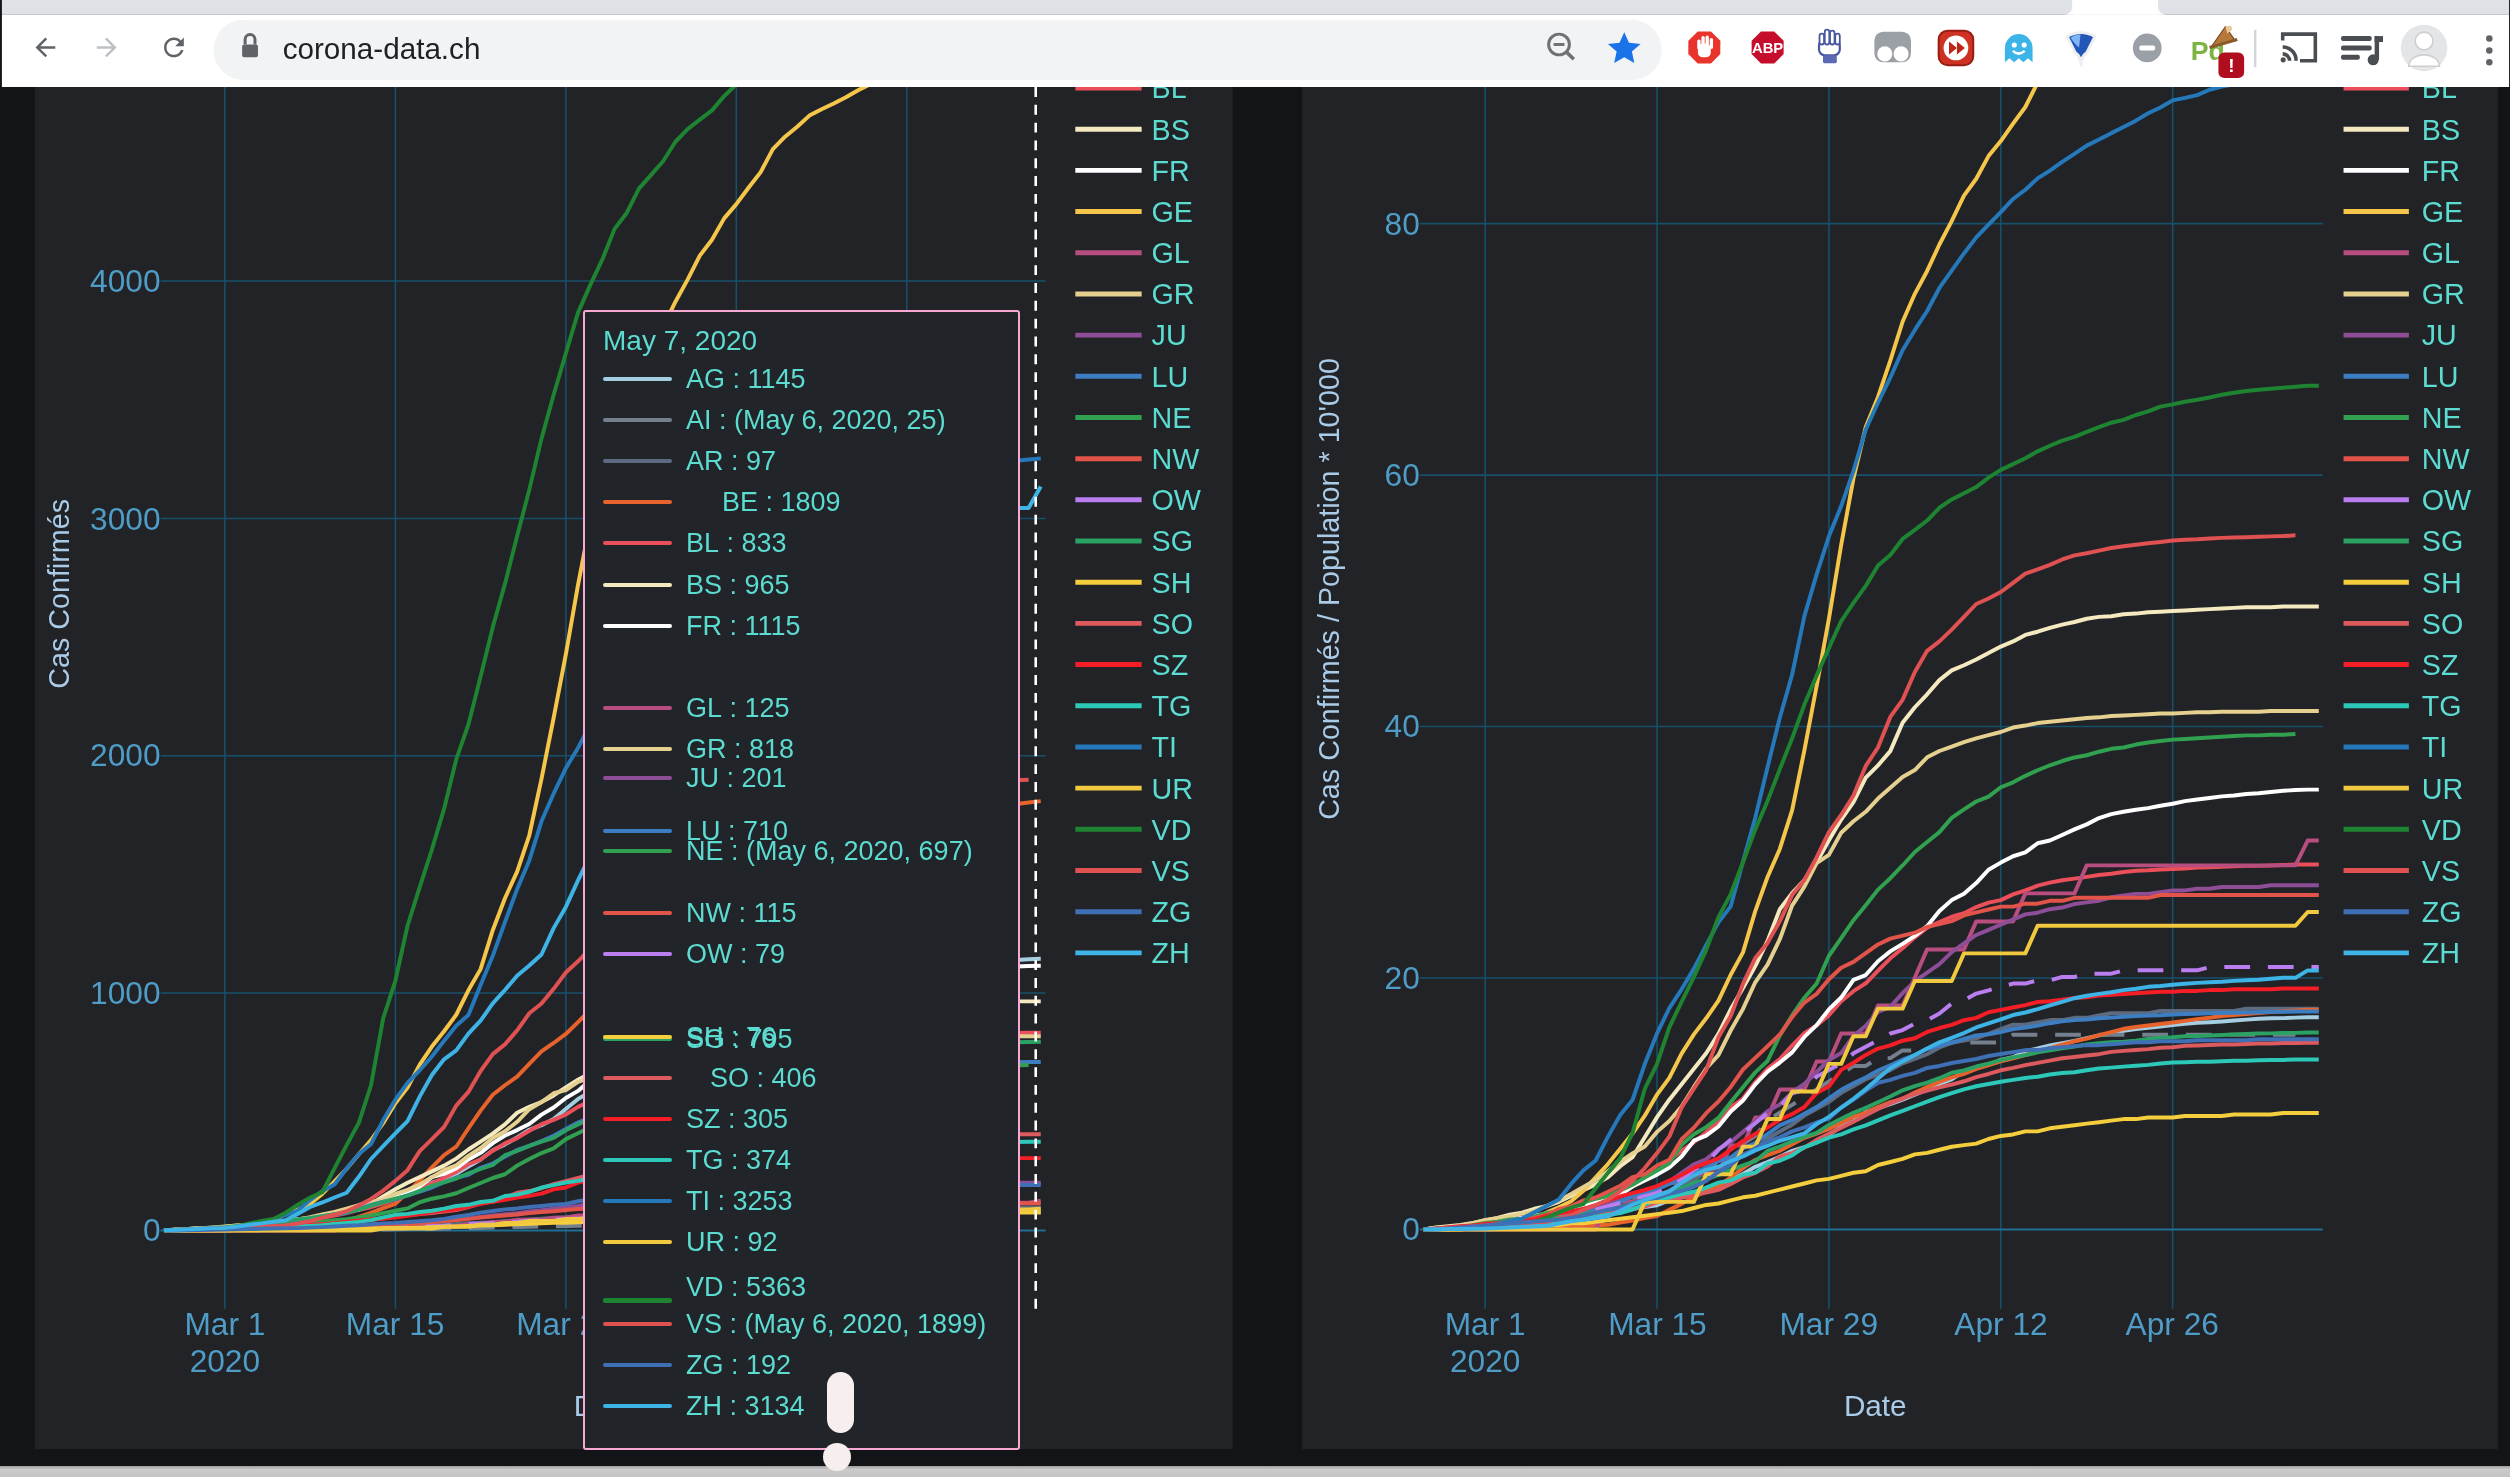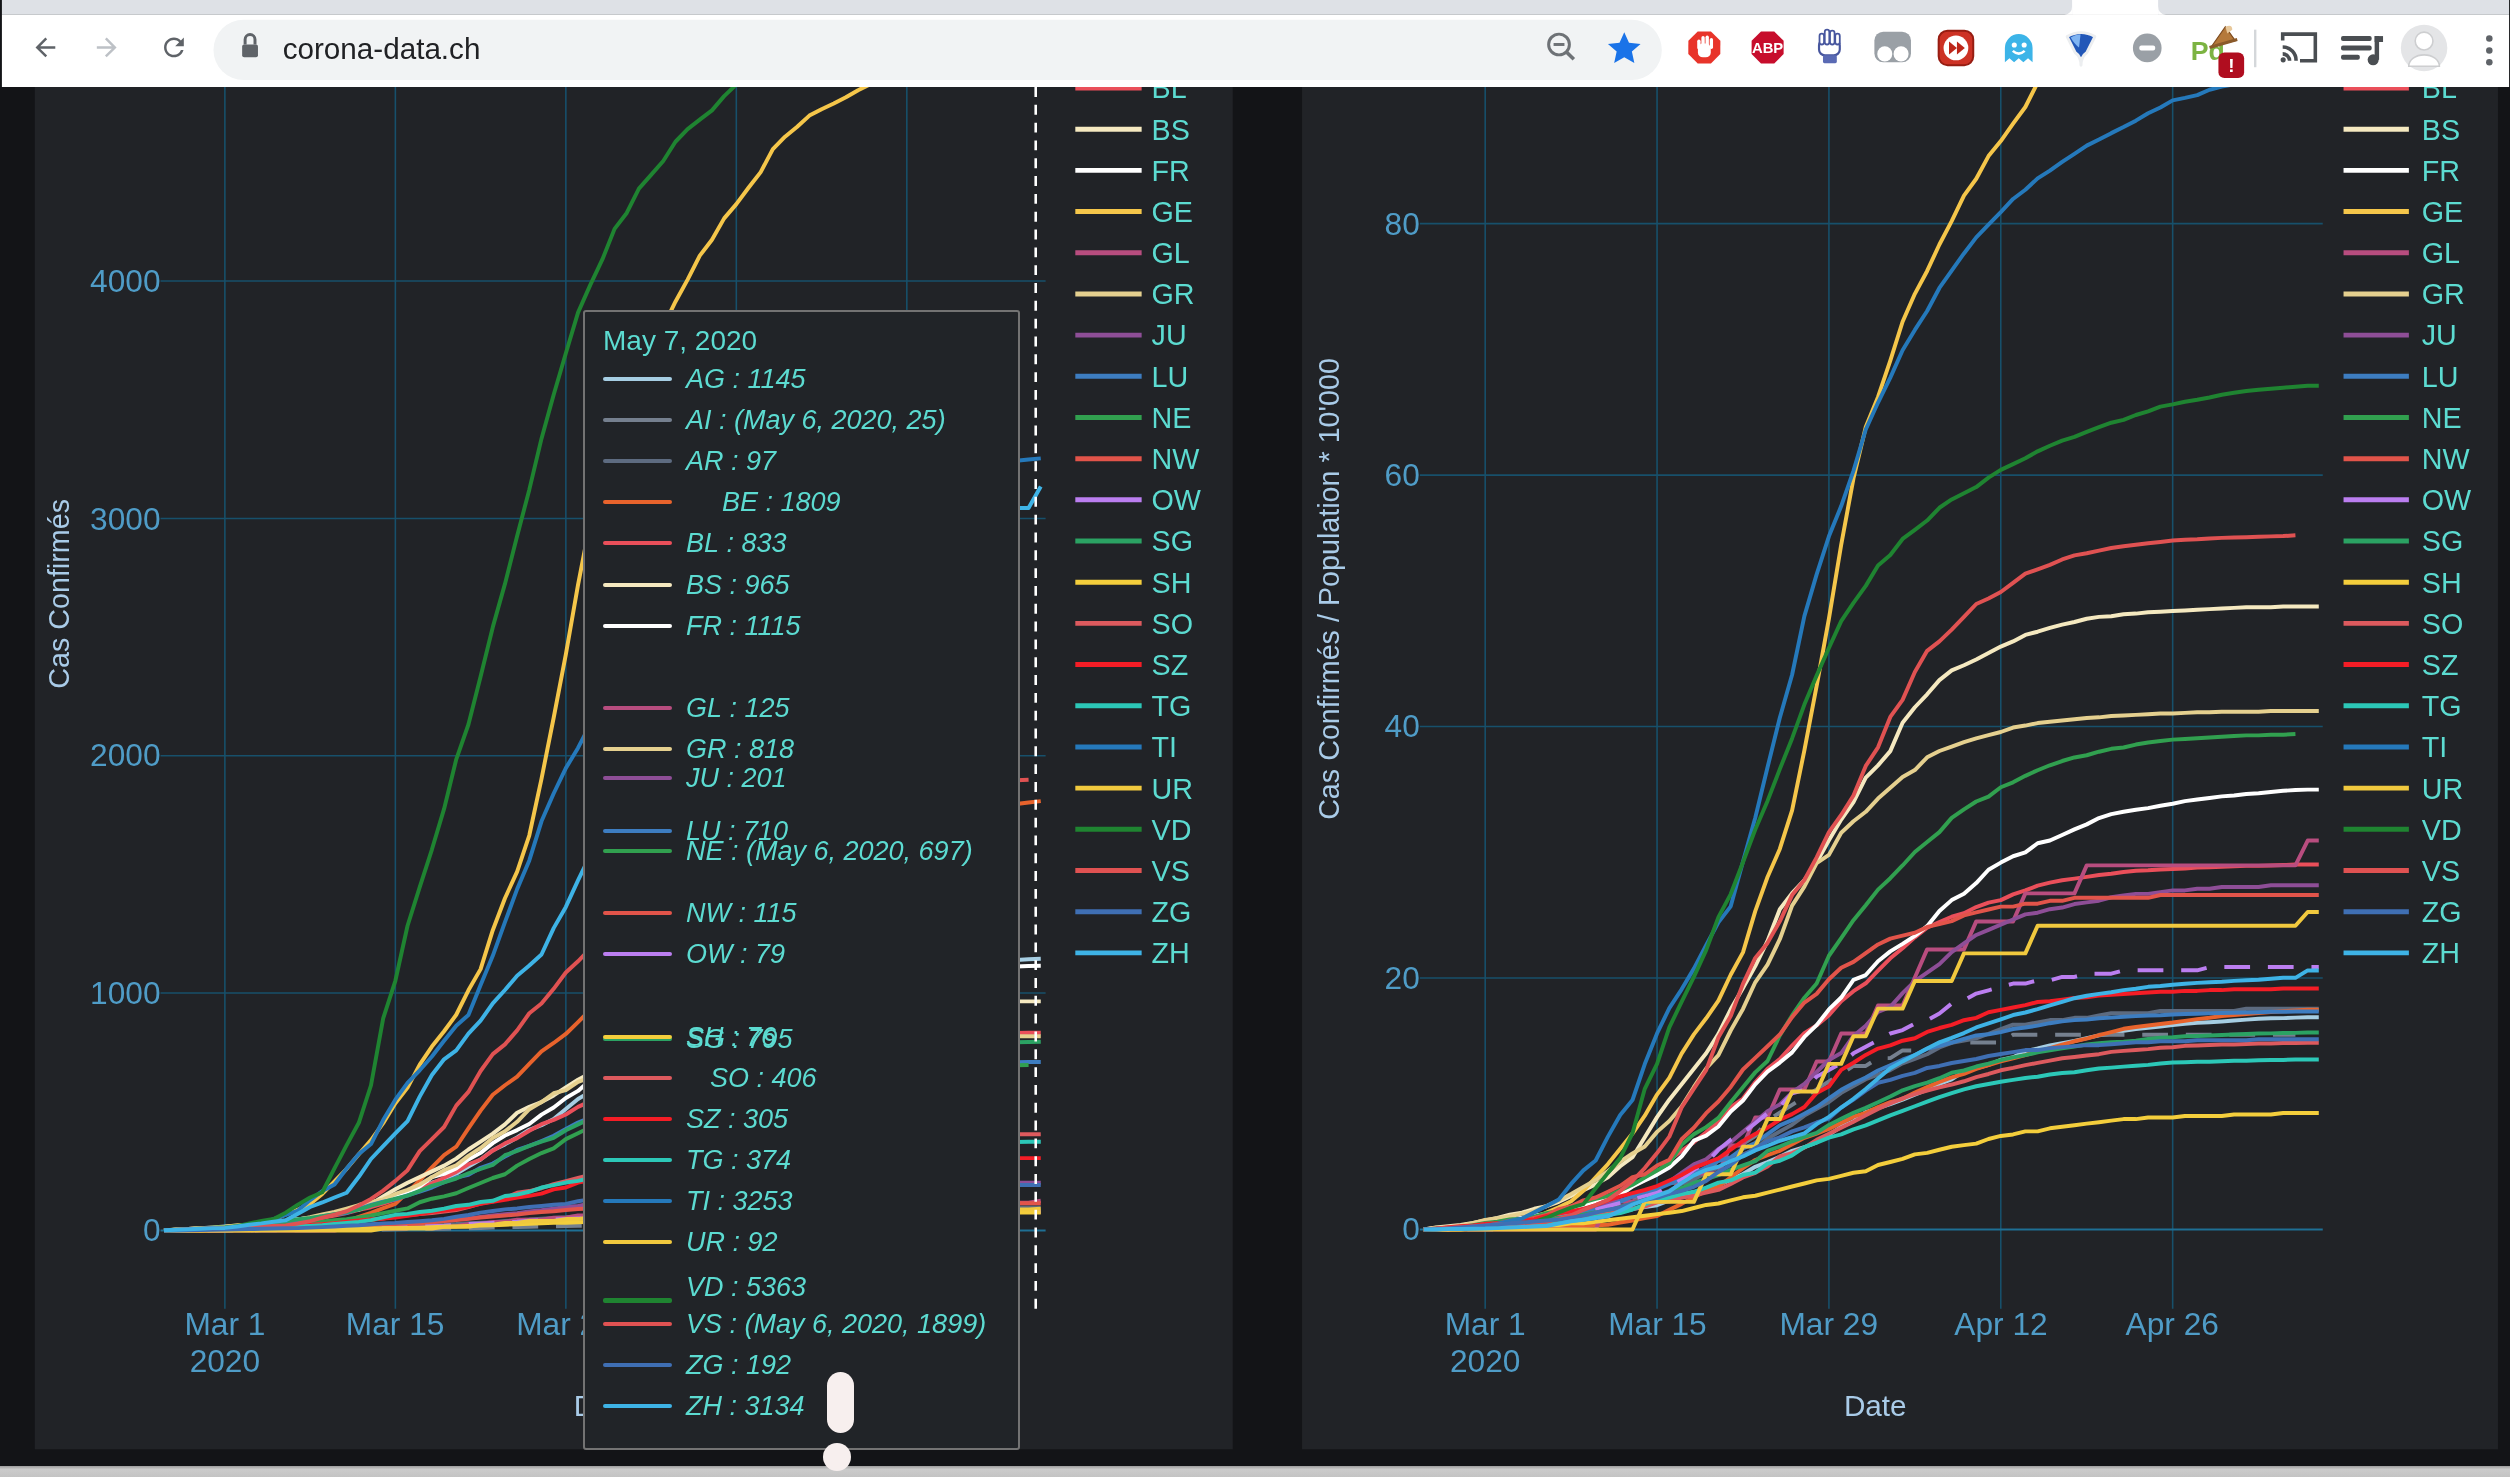--- a/index.html
+++ b/index.html
@@ -1,23 +1,23 @@
 <!DOCTYPE html>
 <html><head>
 <meta charset="utf-8">
 <style>
 * { margin:0; padding:0; box-sizing:border-box; }
 html,body { width:2511px; height:1477px; overflow:hidden; background:#131417; font-family:"Liberation Sans", sans-serif; }
 #stage { position:relative; width:2511px; height:1477px; }
 #bottombar { position:absolute; left:0; top:1466px; width:2511px; height:11px;
   background:linear-gradient(#9d9d9d, #cbcbcb 30%, #c3c3c3); }
 #tooltip { position:absolute; left:583px; top:310px; width:437px; height:1140px;
-  background:#212428; border:2px solid #737373; border-radius:3px; z-index:5; }
+  background:#212428; border:2px solid #f9a8d4; border-radius:3px; z-index:5; }
 .ttitle { position:absolute; left:18px; top:13px; font-size:28px; color:#5cdbd1; }
-.trow { position:absolute; left:18px; height:40px; display:flex; align-items:center;font-style:italic; }
+.trow { position:absolute; left:18px; height:40px; display:flex; align-items:center; }
 .tsw { display:inline-block; width:69px; height:4.6px; border-radius:2px; }
 .ttx { margin-left:14px; font-size:27px; color:#5cdbd1; white-space:nowrap; }
 #curs1 { position:absolute; left:827px; top:1372px; width:27px; height:61px; border-radius:14px;
   background:#f7efee; z-index:6; }
 #curs2 { position:absolute; left:823px; top:1443px; width:28px; height:28px; border-radius:14px;
   background:#f7efee; z-index:6; }
 </style>
 </head>
 <body>
 <div id="stage">

